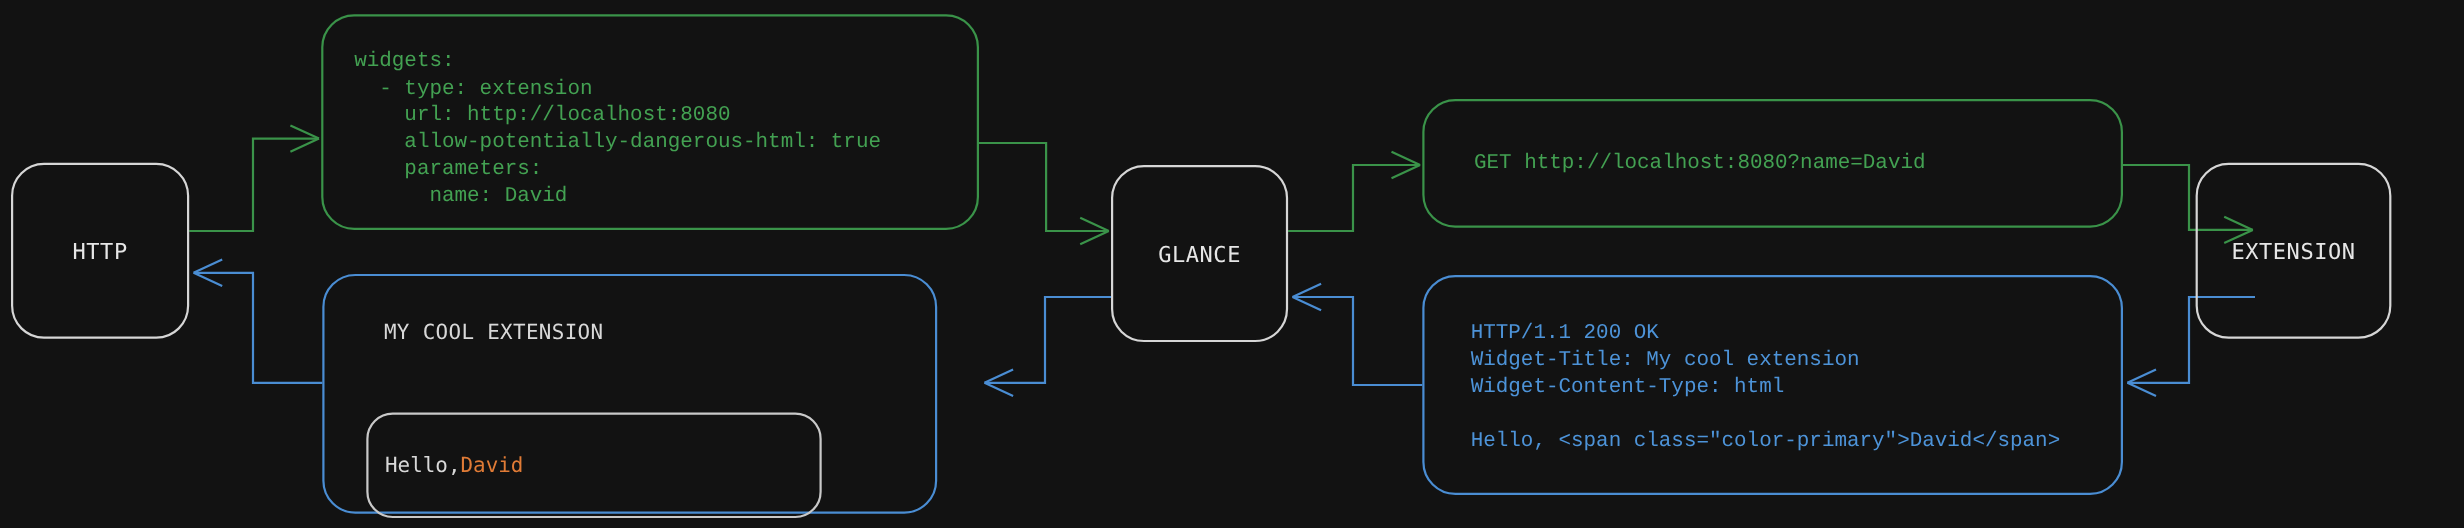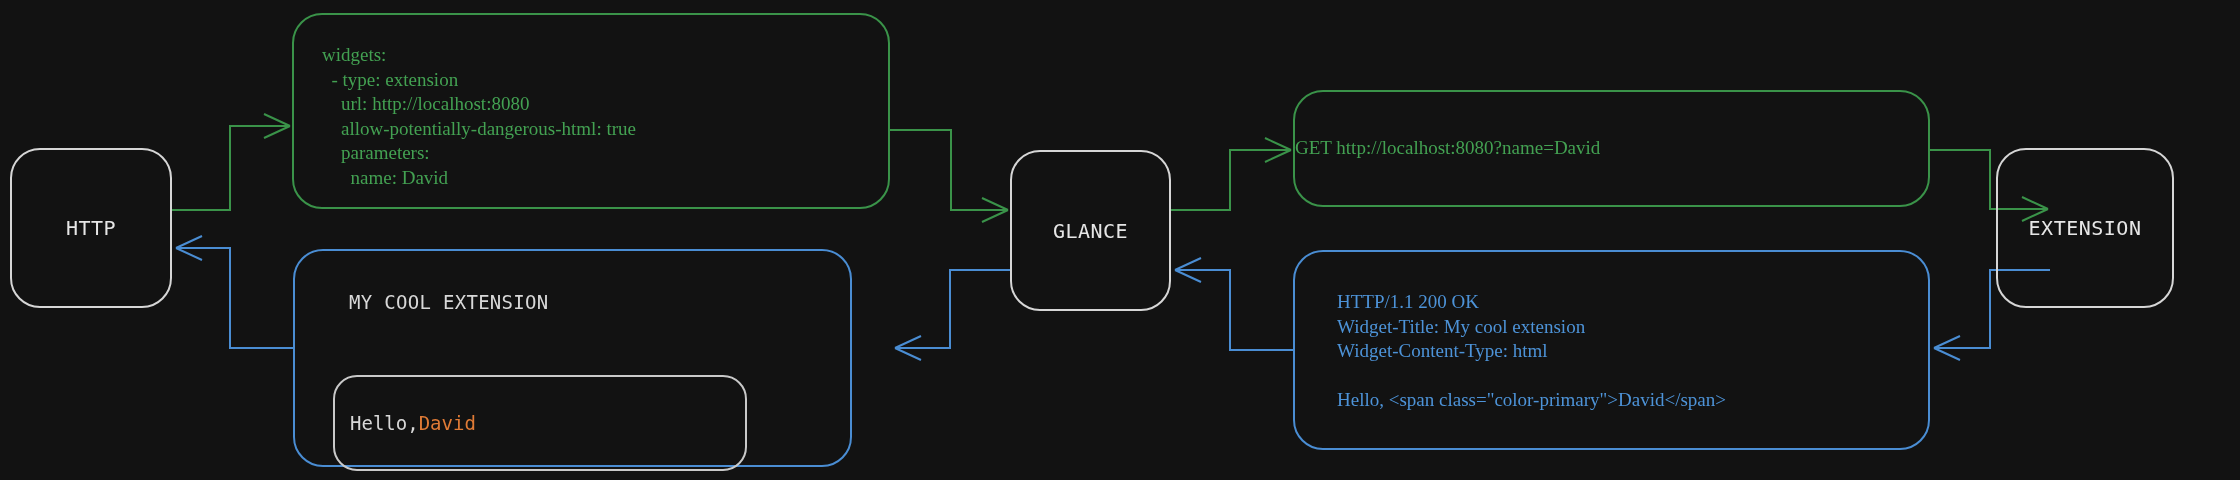--- a/index.html
+++ b/index.html
@@ -21,25 +21,25 @@
   }
   #connectors{position:absolute;left:0;top:0;width:2240px;height:480px;}
   .req-line{stroke:var(--request-green);stroke-width:2;fill:none;}
   .res-line{stroke:var(--response-blue);stroke-width:2;fill:none;}
   .box{position:absolute;box-sizing:border-box;border:2px solid;border-radius:30px;background:transparent;}
   .node{
     border-color:var(--node-border);color:#e6e6e6;
     display:flex;align-items:center;justify-content:center;
     font-size:20px;letter-spacing:.5px;
   }
-  .code{font-size:19px;line-height:24.5px;white-space:pre;margin:0;font-family:Liberation Serif, serif;}
+  .code{font-size:19px;line-height:24.5px;white-space:pre;margin:0;font-family:Liberation Mono, monospace;}
   .req-box{border-color:var(--request-green);color:var(--request-green-text);}
   .res-box{border-color:var(--response-blue);color:var(--response-blue-text);}
   #config-box{left:292px;top:13px;width:598px;height:196px;padding:28px 0 0 28px;}
-  #get-box{left:1293px;top:90px;width:637px;height:117px;display:flex;align-items:center;}
+  #get-box{left:1293px;top:90px;width:637px;height:117px;display:flex;align-items:center;padding-left:45px;}
   #response-box{left:1293px;top:250px;width:637px;height:200px;padding:38px 0 0 42px;}
   #widget-box{left:293px;top:249px;width:559px;height:218px;padding:40px 0 0 54px;}
   #widget-title{font-size:19px;color:var(--text-light);letter-spacing:.3px;}
   #widget-inner{
     left:333px;top:330px;width:414px;height:96px;border-radius:24px;
     border-color:var(--inner-border);
     display:flex;align-items:center;padding-left:15px;
     font-size:19px;color:var(--text-light);margin-top:45px;
   }
   #widget-inner .name{color:var(--accent-orange);}

